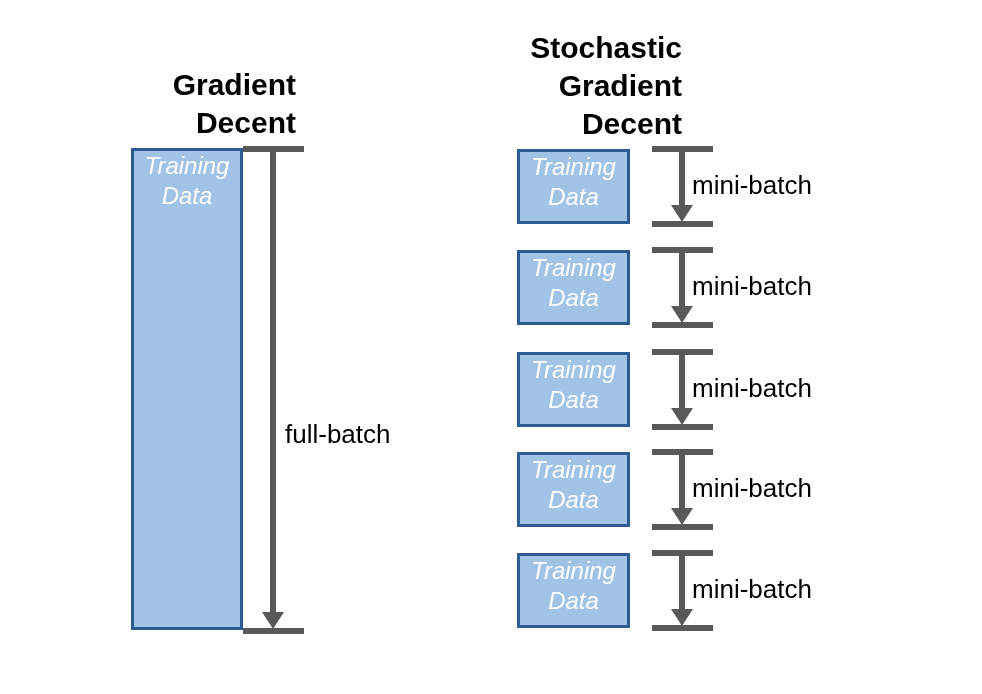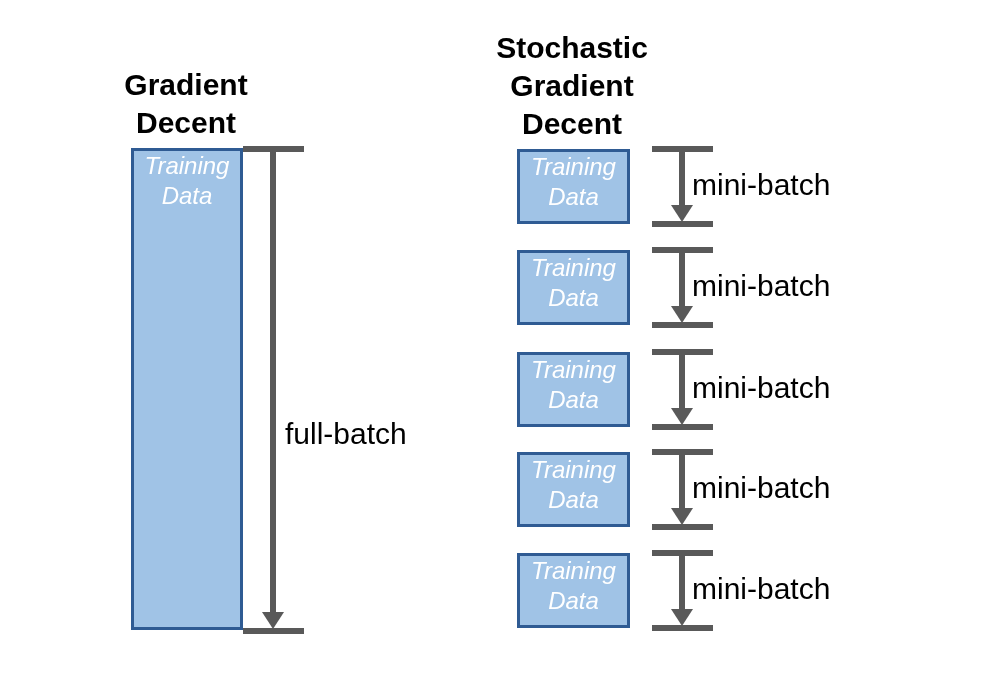--- a/index.html
+++ b/index.html
@@ -19,21 +19,21 @@
     height: 694px;
     background: var(--background);
     font-family: "Liberation Sans", "DejaVu Sans", sans-serif;
     overflow: hidden;
   }
 
   
   .panel-title {
     position: absolute;
     width: 220px;
-    text-align: center;
+    text-align: right;
     font-size: 30px;
     font-weight: bold;
     line-height: 38px;
     color: var(--title-text);
     white-space: pre-line;
   }
   .gd-title  { left: 76px;  top: 66px; }
   .sgd-title { left: 462px; top: 29px; }
 
   
@@ -80,21 +80,21 @@
     width: 0; height: 0;
     border-left: 11px solid transparent;
     border-right: 11px solid transparent;
     border-top: 17px solid var(--arrow);
   }
   .full-arrow { left: 243px; top: 146px; height: 488px; }
 
   
   .arrow-label {
     position: absolute;
-    font-size: 30px;
+    font-size: 26px;
     line-height: 30px;
     color: var(--label-text);
     white-space: nowrap;
   }
   .full-label { left: 285px; top: 373px; margin-top: 46px; }
 
   
   .sgd-row { position: absolute; left: 0; width: 982px; height: 81px; }
   .row-0 { top: 146px; }
   .row-1 { top: 247px; }

